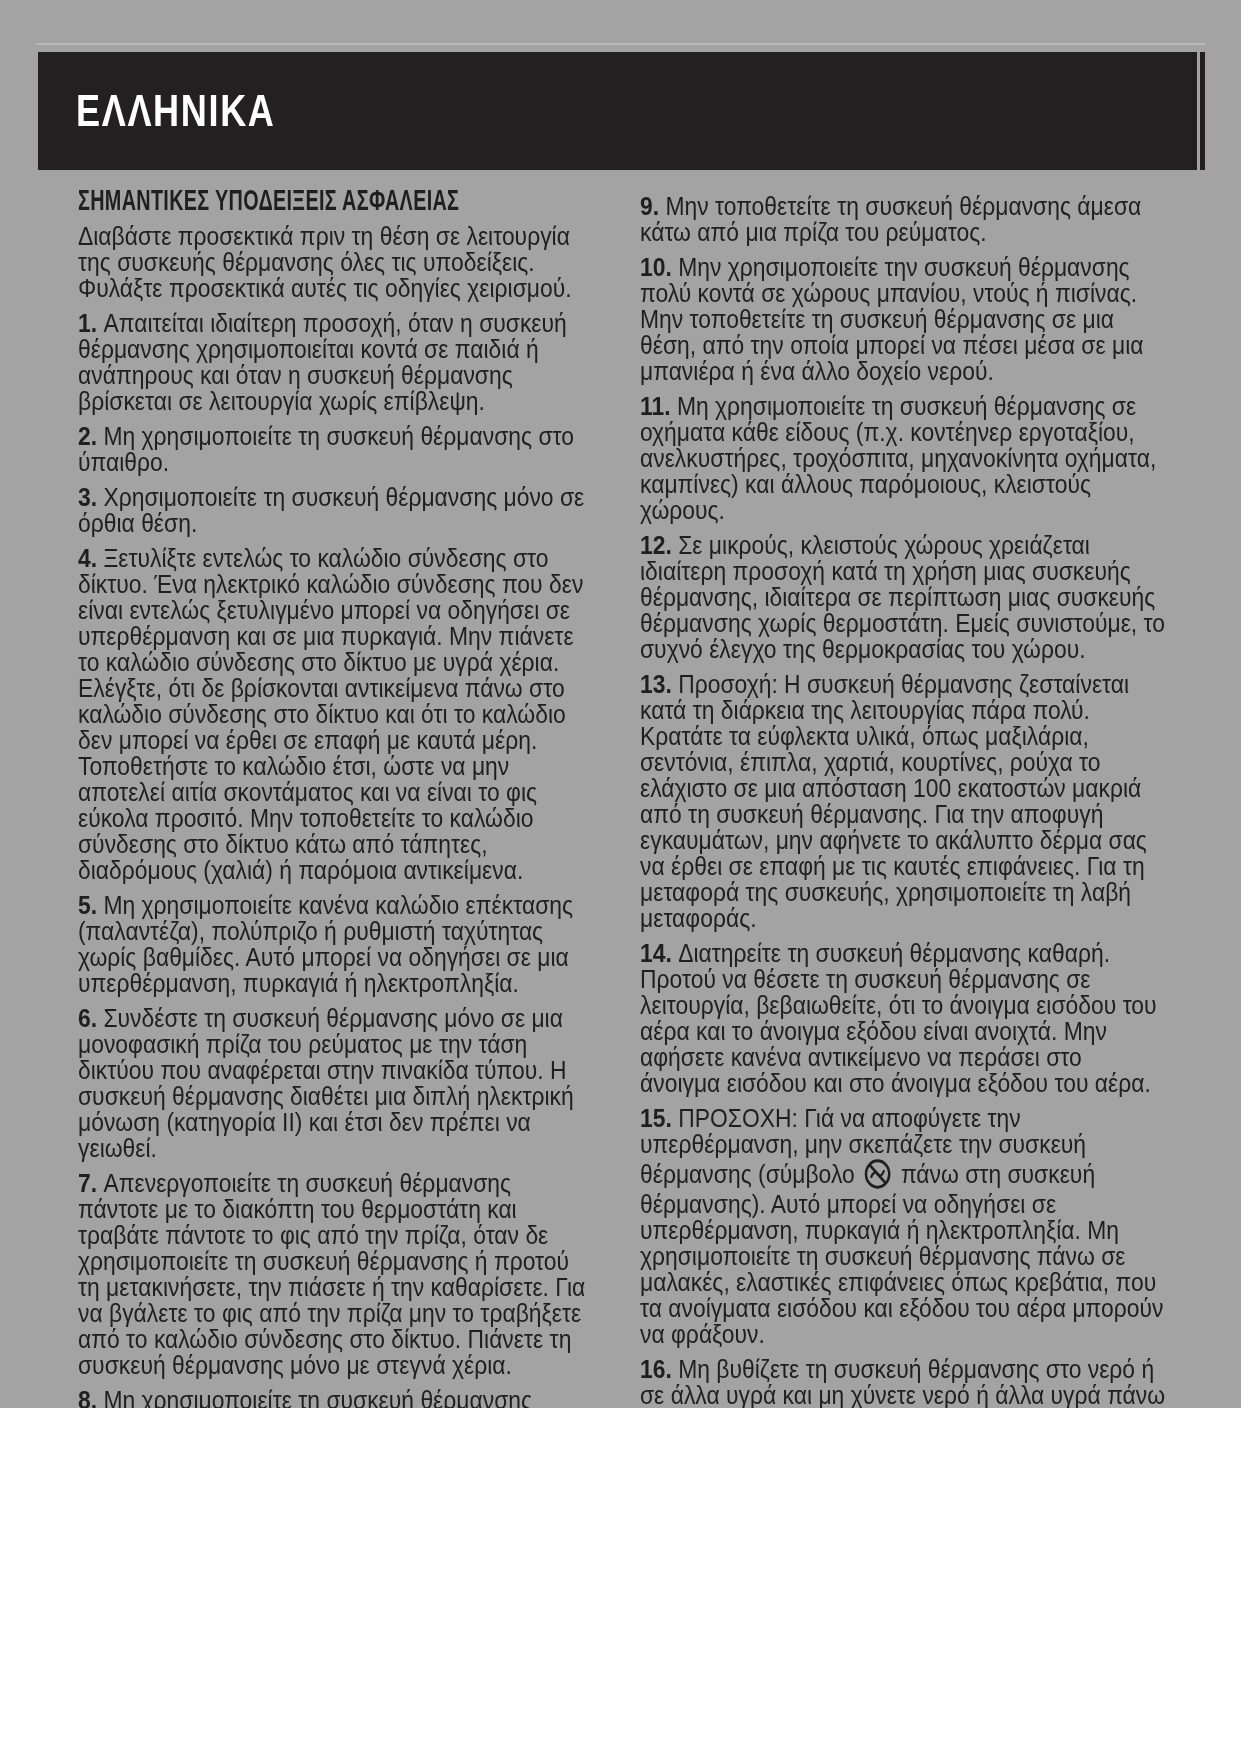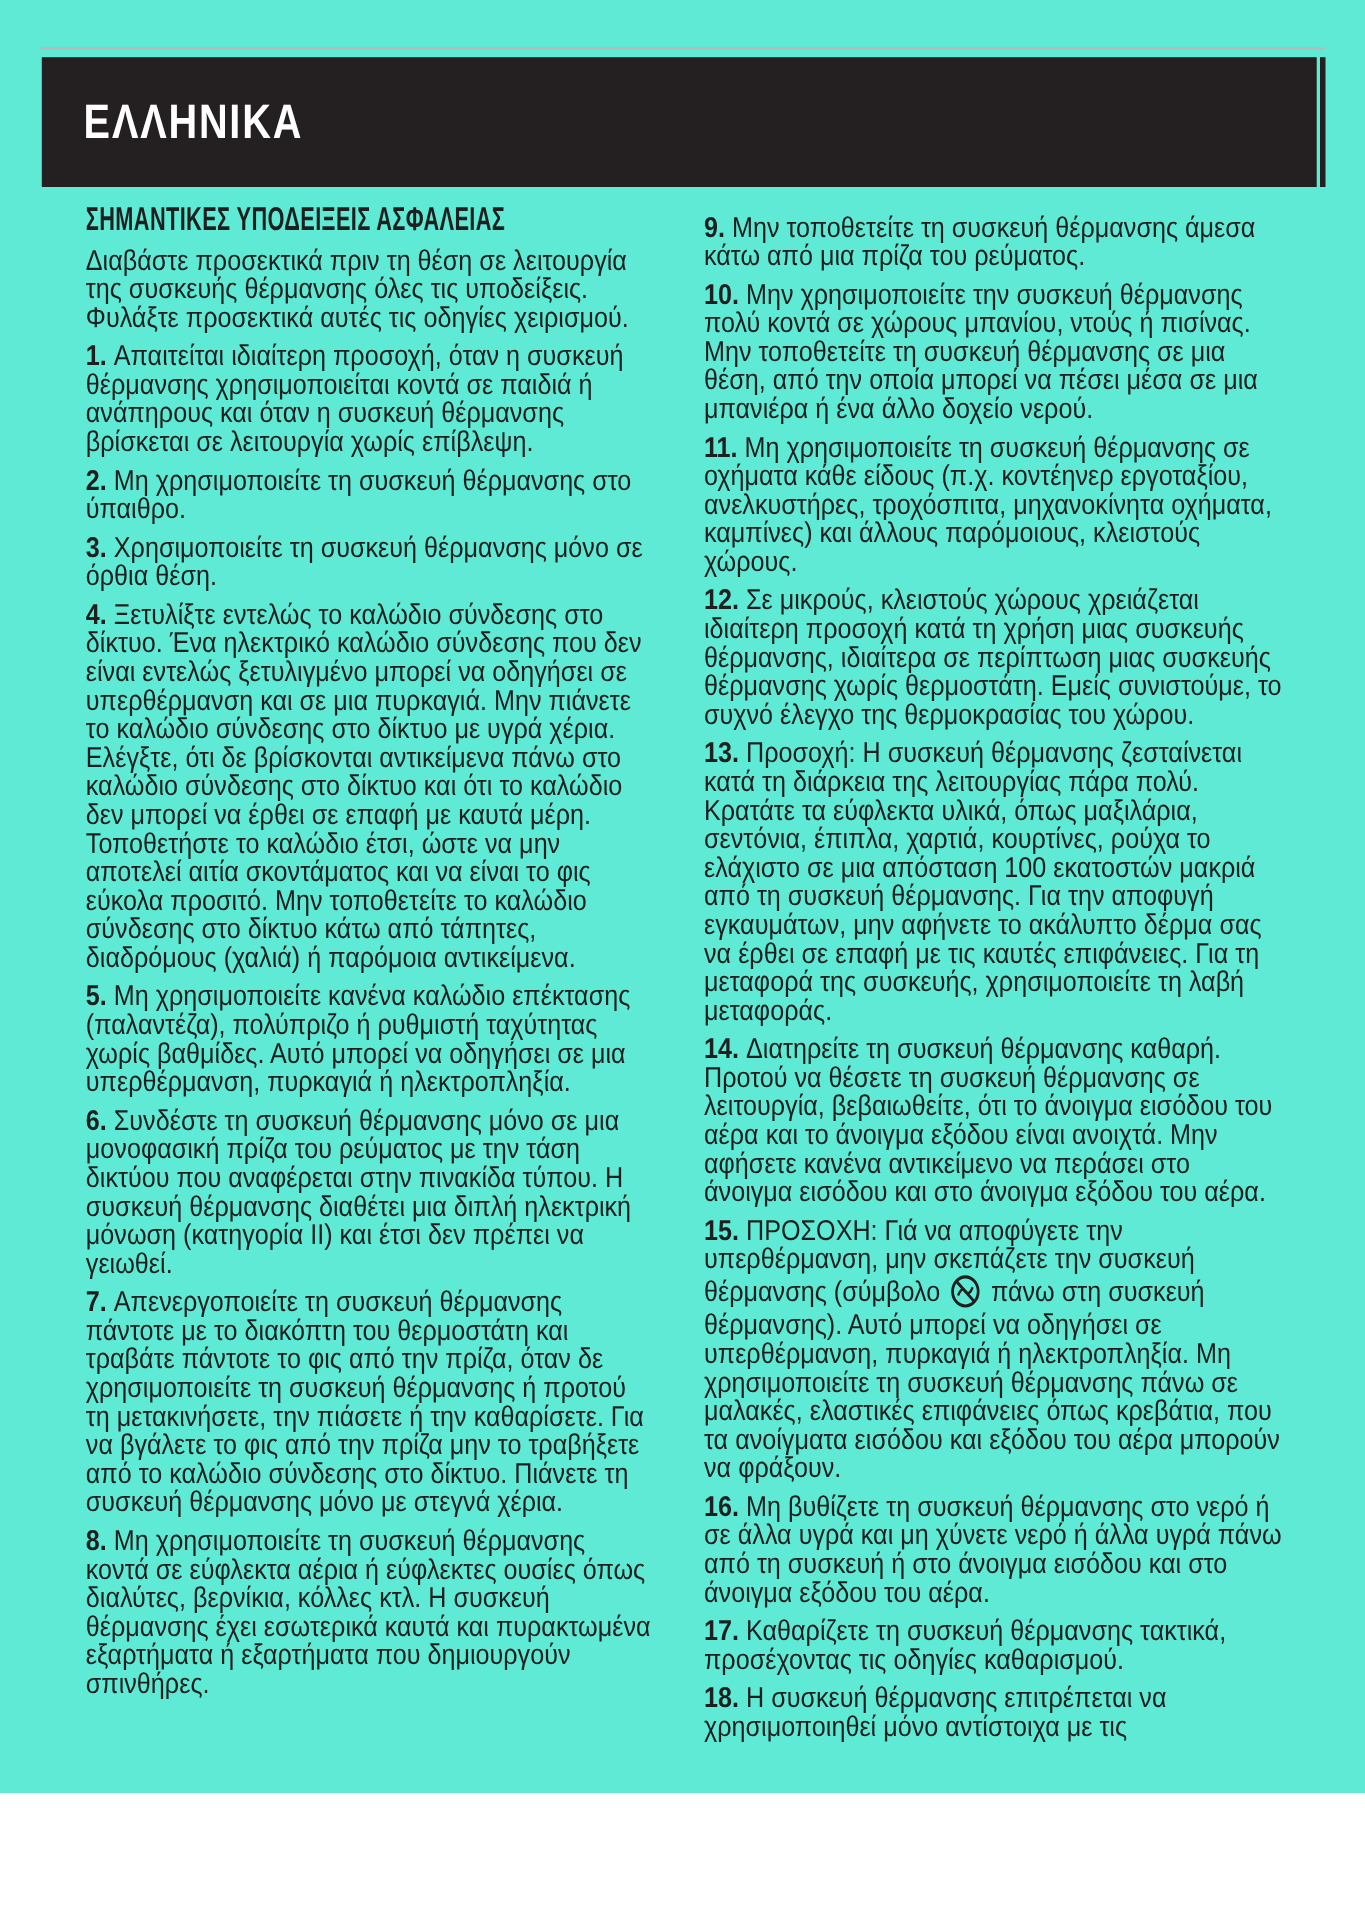--- a/index.html
+++ b/index.html
@@ -1,20 +1,20 @@
 <!DOCTYPE html>
 <html lang="el"><head>
 <meta charset="utf-8">
 <style>
   html, body { margin: 0; padding: 0; background: #ffffff; }
   .page {
     position: relative;
     width: 1241px;
-    height: 1630px;
-    background: #5eead4;
+    height: 1408px;
+    background: #a3a3a3;
     font-family: "Liberation Sans", "DejaVu Sans", sans-serif;
     color: #1f1f1f;
     overflow: hidden;
   }
   .top-rule {
     position: absolute;
     left: 36px; top: 43px;
     width: 1169px; height: 2px;
     background: #b9b9b9;
   }

